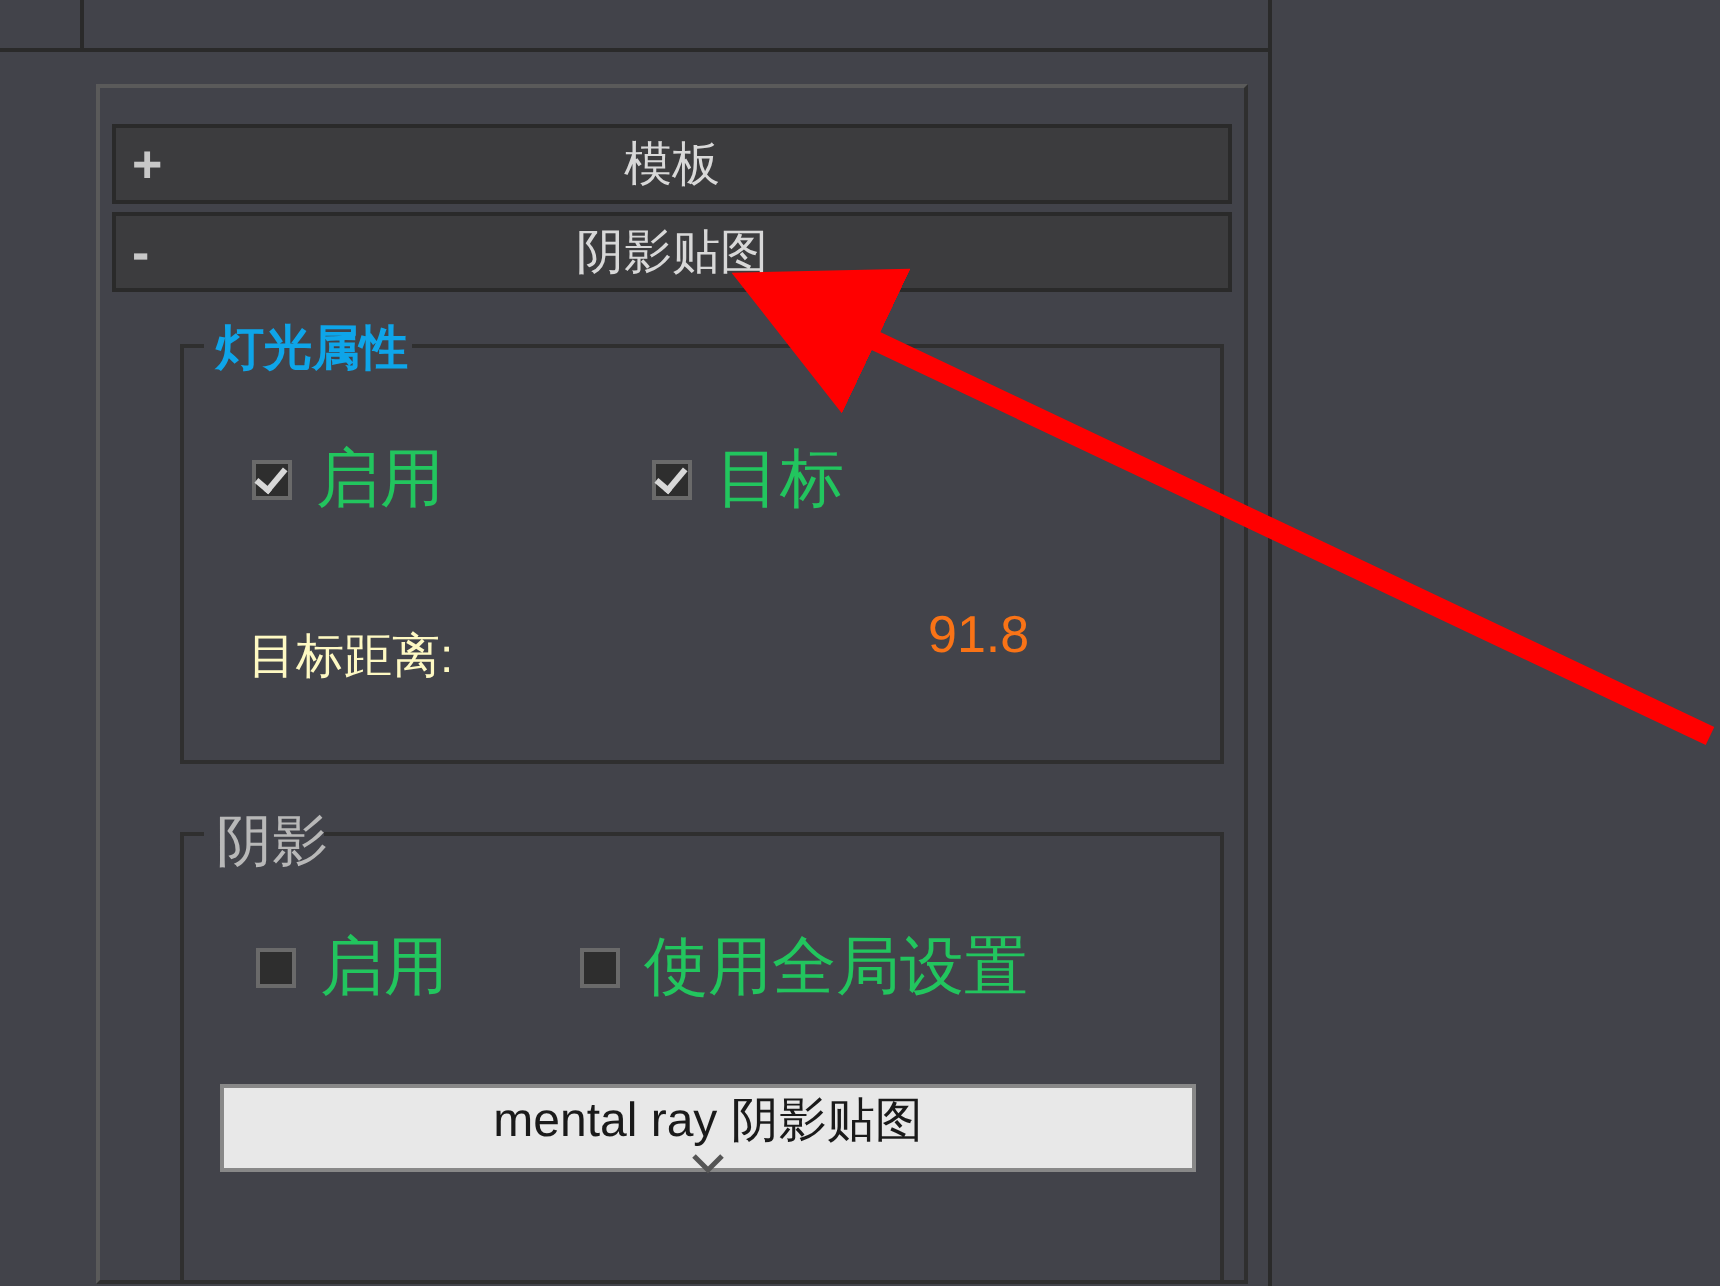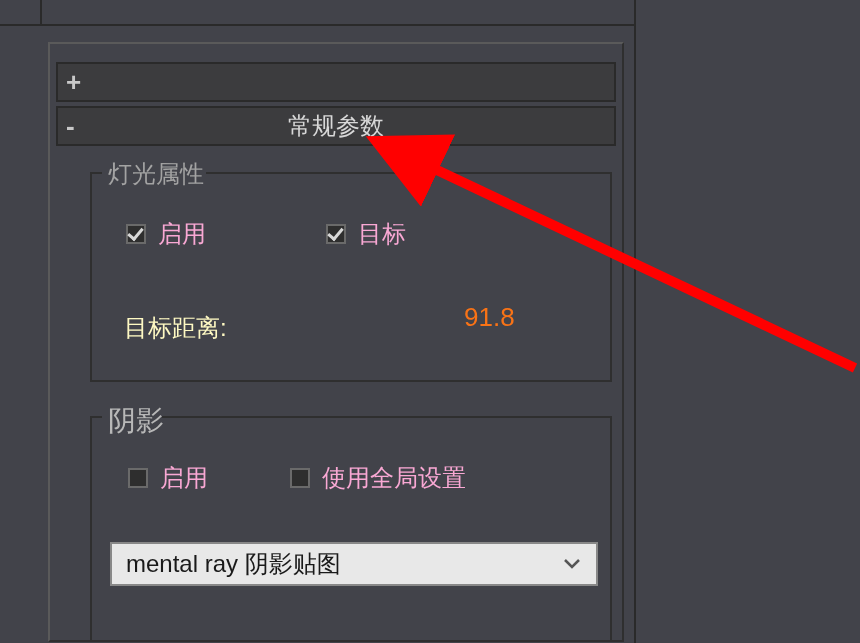--- a/index.html
+++ b/index.html
@@ -112,24 +112,25 @@
       left: 206px;
       top: 172px;
       width: 406px;
       height: 2px;
       background: #2f2f2f;
     }
     .group-light-legend {
       position: absolute;
       left: 104px;
       top: 158px;
-      color: #a3a3a3;
+      color: #0ea5e9;
       font-size: 24px;
       background: transparent;
       padding: 0 4px;
+      font-weight: bold;
     }
     .checkbox-row {
       position: absolute;
       display: flex;
       align-items: center;
       gap: 12px;
     }
     .cb-enable-light { left: 126px; top: 218px; }
     .cb-target { left: 316px; top: 218px; margin-left: 10px; }
     .checkbox {
@@ -147,22 +148,22 @@
       position: absolute;
       left: 3px;
       top: -1px;
       width: 6px;
       height: 12px;
       border: solid #d8d8d8;
       border-width: 0 3px 3px 0;
       transform: rotate(40deg);
     }
     .checkbox-label {
-      color: #f9a8d4;
-      font-size: 24px;
+      color: #22c55e;
+      font-size: 32px;
     }
     .target-distance-label {
       position: absolute;
       left: 124px;
       top: 312px;
       color: #fef9c3;
       font-size: 24px;
     }
     .target-distance-value {
       position: absolute;
@@ -213,20 +214,21 @@
       left: 110px;
       top: 542px;
       width: 488px;
       height: 44px;
       background: #e8e8e8;
       border: 2px solid #888;
       display: flex;
       align-items: center;
       justify-content: space-between;
       padding: 0 14px;
+      flex-direction: column;
     }
     .dropdown-text {
       color: #1a1a1a;
       font-size: 24px;
     }
     .dropdown-chevron {
       width: 20px;
       height: 20px;
       display: flex;
       align-items: center;
@@ -248,27 +250,28 @@
 <div class="outer-frame">
   <div class="vertical-divider"></div>
   <div class="horizontal-divider"></div>
 </div>
 
 <div class="panel-border"></div>
 
 <div class="rollout rollout-template">
   <div class="rollout-header">
     <span class="rollout-sign">+</span>
+    <span class="rollout-title">模板</span>
   </div>
 </div>
 
 <div class="rollout rollout-params">
   <div class="rollout-header">
     <span class="rollout-sign">-</span>
-    <span class="rollout-title">常规参数</span>
+    <span class="rollout-title">阴影贴图</span>
   </div>
 </div>
 
 <div class="group-light-top-left"></div>
 <div class="group-light-top-right"></div>
 <div class="group-light-legend">灯光属性</div>
 <div class="group-light"></div>
 
 <div class="checkbox-row cb-enable-light">
   <div class="checkbox checked"></div>

